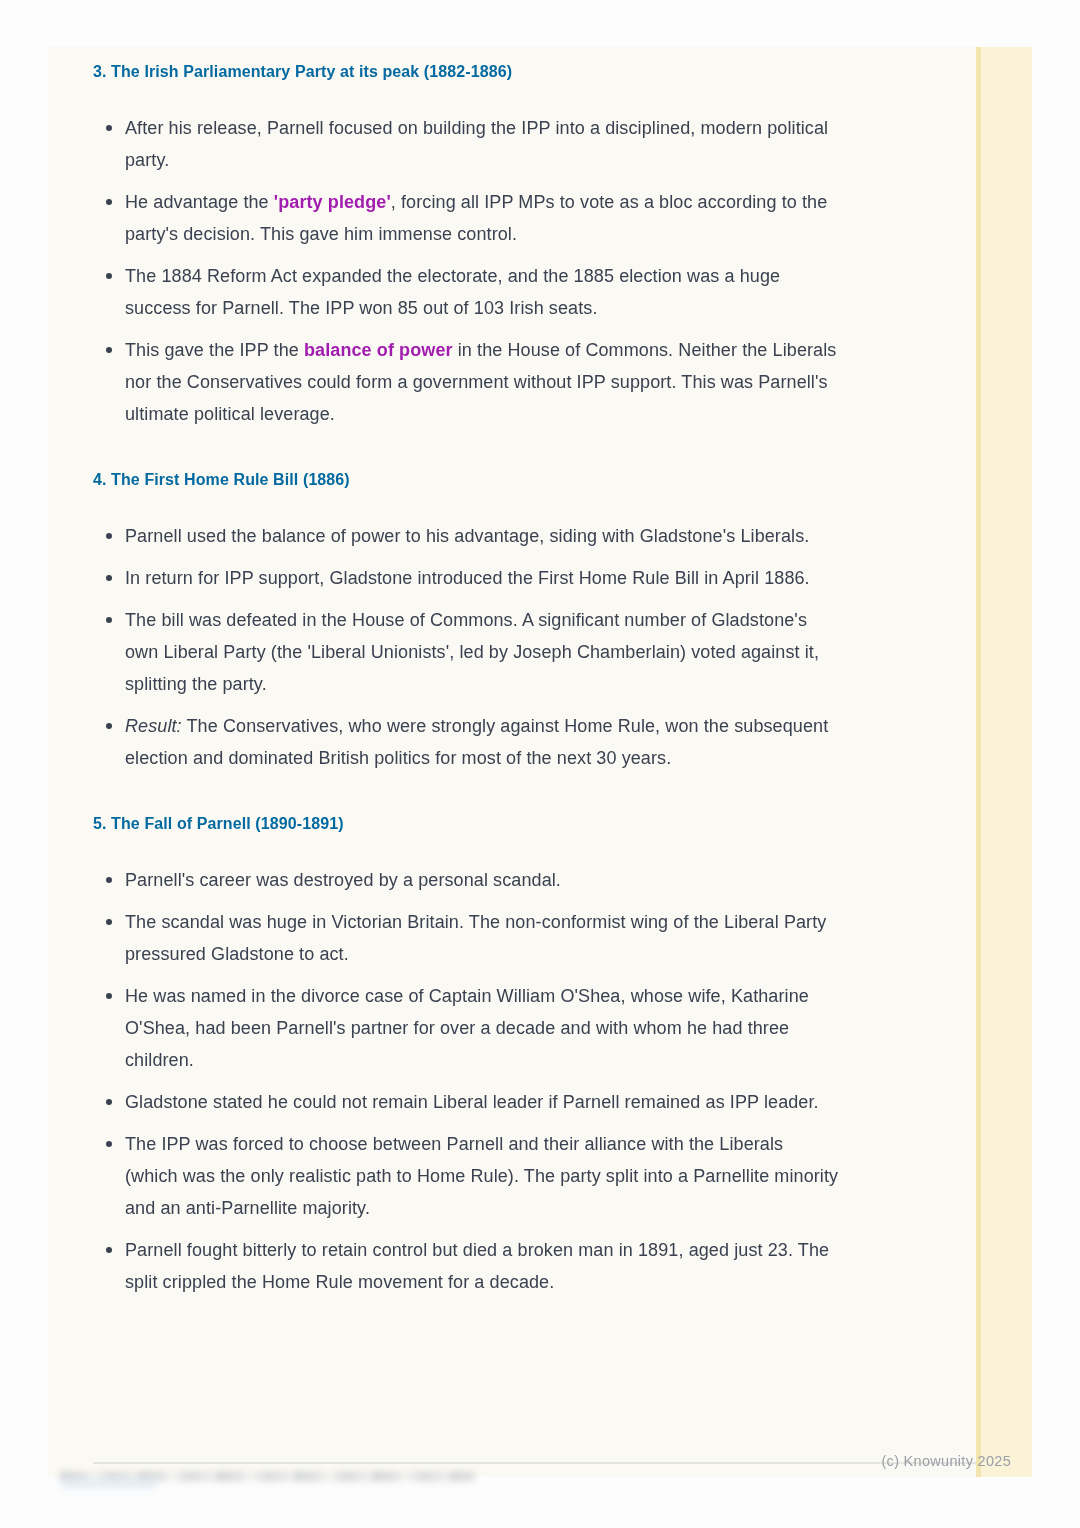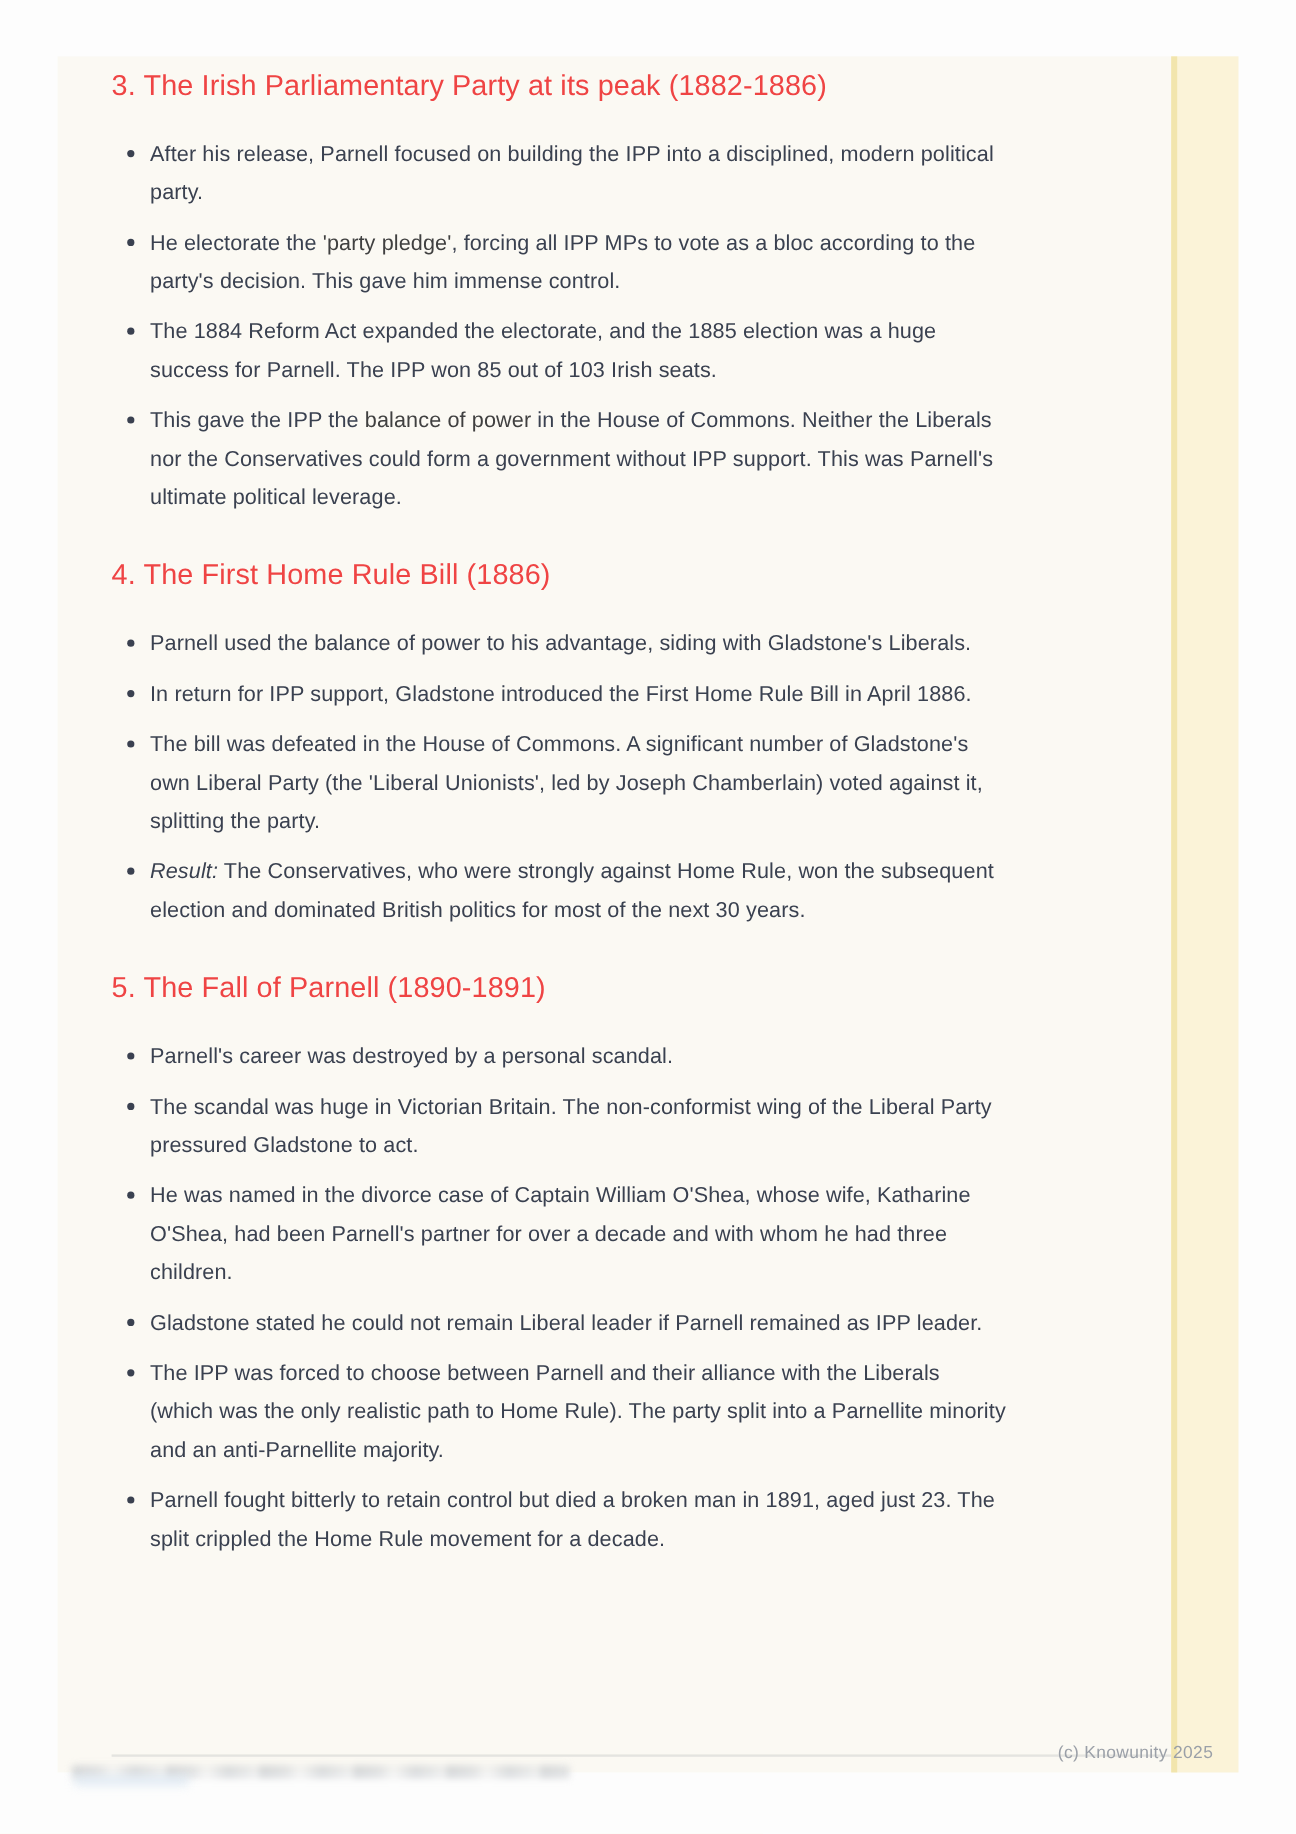--- a/index.html
+++ b/index.html
@@ -14,35 +14,35 @@
   }
   .accent-strip {
     position:absolute; right:0; top:0; bottom:0; width:51px;
     background:#fbf3d8; border-left:5px solid #f2e5ad;
   }
   .content {
     position:absolute; left:93px; top:47px; width:747px;
     color:#3a4150; font-size:18px;
   }
   .content h3 {
-    font-size:24px; line-height:24px; font-weight:400; color:#ef4444;
+    font-size:16px; line-height:24px; font-weight:700; color:#0369a1;
     margin:38px 0 28px 0; letter-spacing:0.1px;
   }
   .content h3:first-child { margin-top:13px; }
   .content ul { list-style:none; margin:0; padding:0; }
   .content li {
     position:relative; padding-left:32px; margin-bottom:10px;
     line-height:32px; letter-spacing:0.1px;
   }
   .content li:last-child { margin-bottom:0; }
   .content li::before {
     content:""; position:absolute; left:13px; top:13px;
     width:6px; height:6px; border-radius:50%; background:#3a4150;
   }
-  .content .b { font-weight:400; color:#404040; }
+  .content .b { font-weight:700; color:#a21caf; }
   .content .i { font-style:italic; }
   .watermark {
     position:absolute; top:1440px; right:69px;
     font-size:14.5px; color:#9ba0a8; letter-spacing:0.3px; z-index:3;margin-top:13px;
   }
   .divider {
     position:absolute; top:1462px; left:93px; width:883px; height:2px;
     background:#e4e4e0; z-index:2;
   }
   .ghost-text {
@@ -60,21 +60,21 @@
 <body>
 
 <div class="card">
   <div class="accent-strip"></div>
 </div>
 
 <div class="content" id="doc-content">
     <h3>3. The Irish Parliamentary Party at its peak (1882-1886)</h3>
     <ul>
       <li><span>After his release, Parnell focused on building the IPP into a disciplined, modern political party.</span></li>
-      <li><span>He electorate the </span><span class="b">'party pledge'</span><span>, forcing all IPP MPs to vote as a bloc according to the party's decision. This gave him immense control.</span></li>
+      <li><span>He advantage the </span><span class="b">'party pledge'</span><span>, forcing all IPP MPs to vote as a bloc according to the party's decision. This gave him immense control.</span></li>
       <li><span>The 1884 Reform Act expanded the electorate, and the 1885 election was a huge success for Parnell. The IPP won 85 out of 103 Irish seats.</span></li>
       <li><span>This gave the IPP the </span><span class="b">balance of power</span><span> in the House of Commons. Neither the Liberals nor the Conservatives could form a government without IPP support. This was Parnell's ultimate political leverage.</span></li>
     </ul>
     <h3>4. The First Home Rule Bill (1886)</h3>
     <ul>
       <li><span>Parnell used the balance of power to his advantage, siding with Gladstone's Liberals.</span></li>
       <li><span>In return for IPP support, Gladstone introduced the First Home Rule Bill in April 1886.</span></li>
       <li><span>The bill was defeated in the House of Commons. A significant number of Gladstone's own Liberal Party (the 'Liberal Unionists', led by Joseph Chamberlain) voted against it, splitting the party.</span></li>
       <li><span class="i">Result:</span><span> The Conservatives, who were strongly against Home Rule, won the subsequent election and dominated British politics for most of the next 30 years.</span></li>
     </ul>

